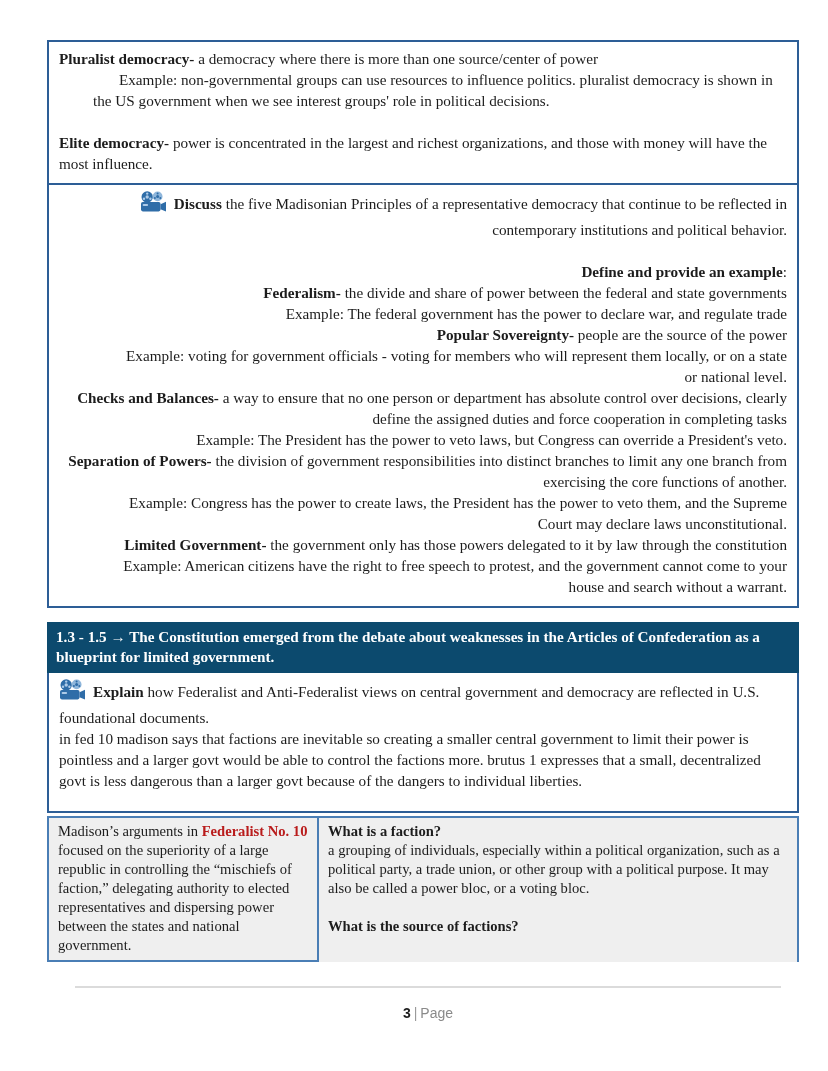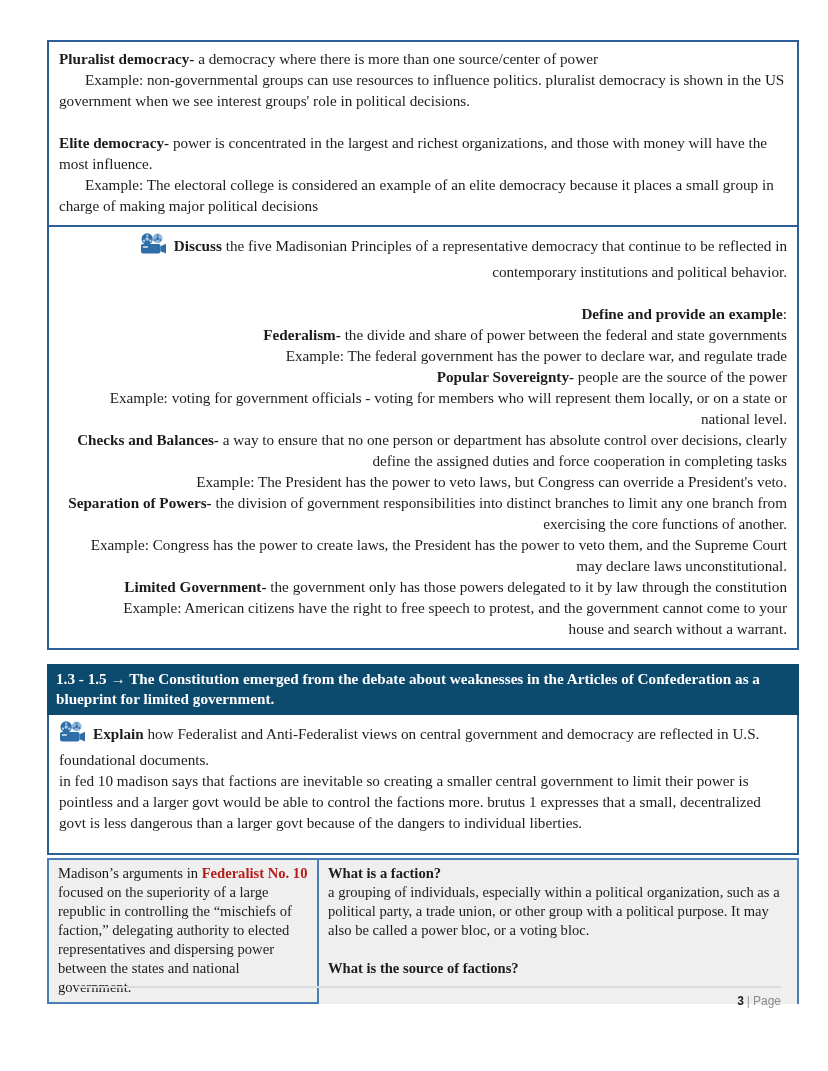--- a/index.html
+++ b/index.html
@@ -16,21 +16,21 @@
 
   .box {
     border:2px solid #2d5e96;
     padding:6px 10px 9px 10px;
     font-size:15.2px;
     line-height:21px;
     background:#fff;
   }
   .box-discuss { margin-top:-2px;text-align:right; }
   p { margin:0; }
-  .ex { text-indent:26px; }
+  .ex { text-indent:26px;margin-left:34px; }
   .spacer { height:21px; }
   .spacer-sm { height:19px; }
   b { font-weight:bold; }
 
   .gap-section { height:14px; }
 
   .section-bar {
     background:#0c4a6e;
     color:#ffffff;
     font-weight:bold;
@@ -59,41 +59,40 @@
     border-top:2px solid #4A7EB5;
     border-right:2px solid #4A7EB5;
     border-left:none; border-bottom:none;
   }
   .red-bold { color:#b91c1c; font-weight:bold; }
   .q-bold { font-weight:bold; }
 
   .footer { position:absolute; left:68px; top:986px; width:706px; }
   .footer-line { height:2px; background:#DBDBDB; }
   .footer-text {
-    margin-top:6px;
-    text-align:right;
+    margin-top:17px;
+    text-align:center;
     font-family:"Liberation Sans", sans-serif;
-    font-size:12px;
+    font-size:14px;
     color:#8a8a8a;
   }
   .pg-num { color:#1c1c1c; font-weight:bold; }
   .pg-sep { color:#9a9a9a; padding:0 3px; }
 </style>
 </head>
 <body>
 
 <div class="page">
   <div class="content">
 
     <section class="box">
       <p><b>Pluralist democracy-</b><span> a democracy where there is more than one source/center of power</span></p>
       <p class="ex">Example: non-governmental groups can use resources to influence politics. pluralist democracy is shown in the US government when we see interest groups' role in political decisions.</p>
       <div class="spacer"></div>
       <p><b>Elite democracy-</b><span> power is concentrated in the largest and richest organizations, and those with money will have the most influence.</span></p>
-      <p class="ex">Example: The electoral college is considered an example of an elite democracy because it places a small group in charge of making major political decisions</p>
     </section>
 
     <section class="box box-discuss">
       <p>
         <span class="prompt-icon">
           <svg width="27" height="23" viewBox="0 0 27 23">
             <circle cx="7.2" cy="6" r="5.7" fill="#2F6DA8"></circle>
             <circle cx="7.2" cy="6" r="1.7" fill="#AECBE8"></circle>
             <circle cx="7.2" cy="2.6" r="1.2" fill="#AECBE8"></circle>
             <circle cx="10.4" cy="7.7" r="1.2" fill="#AECBE8"></circle>

